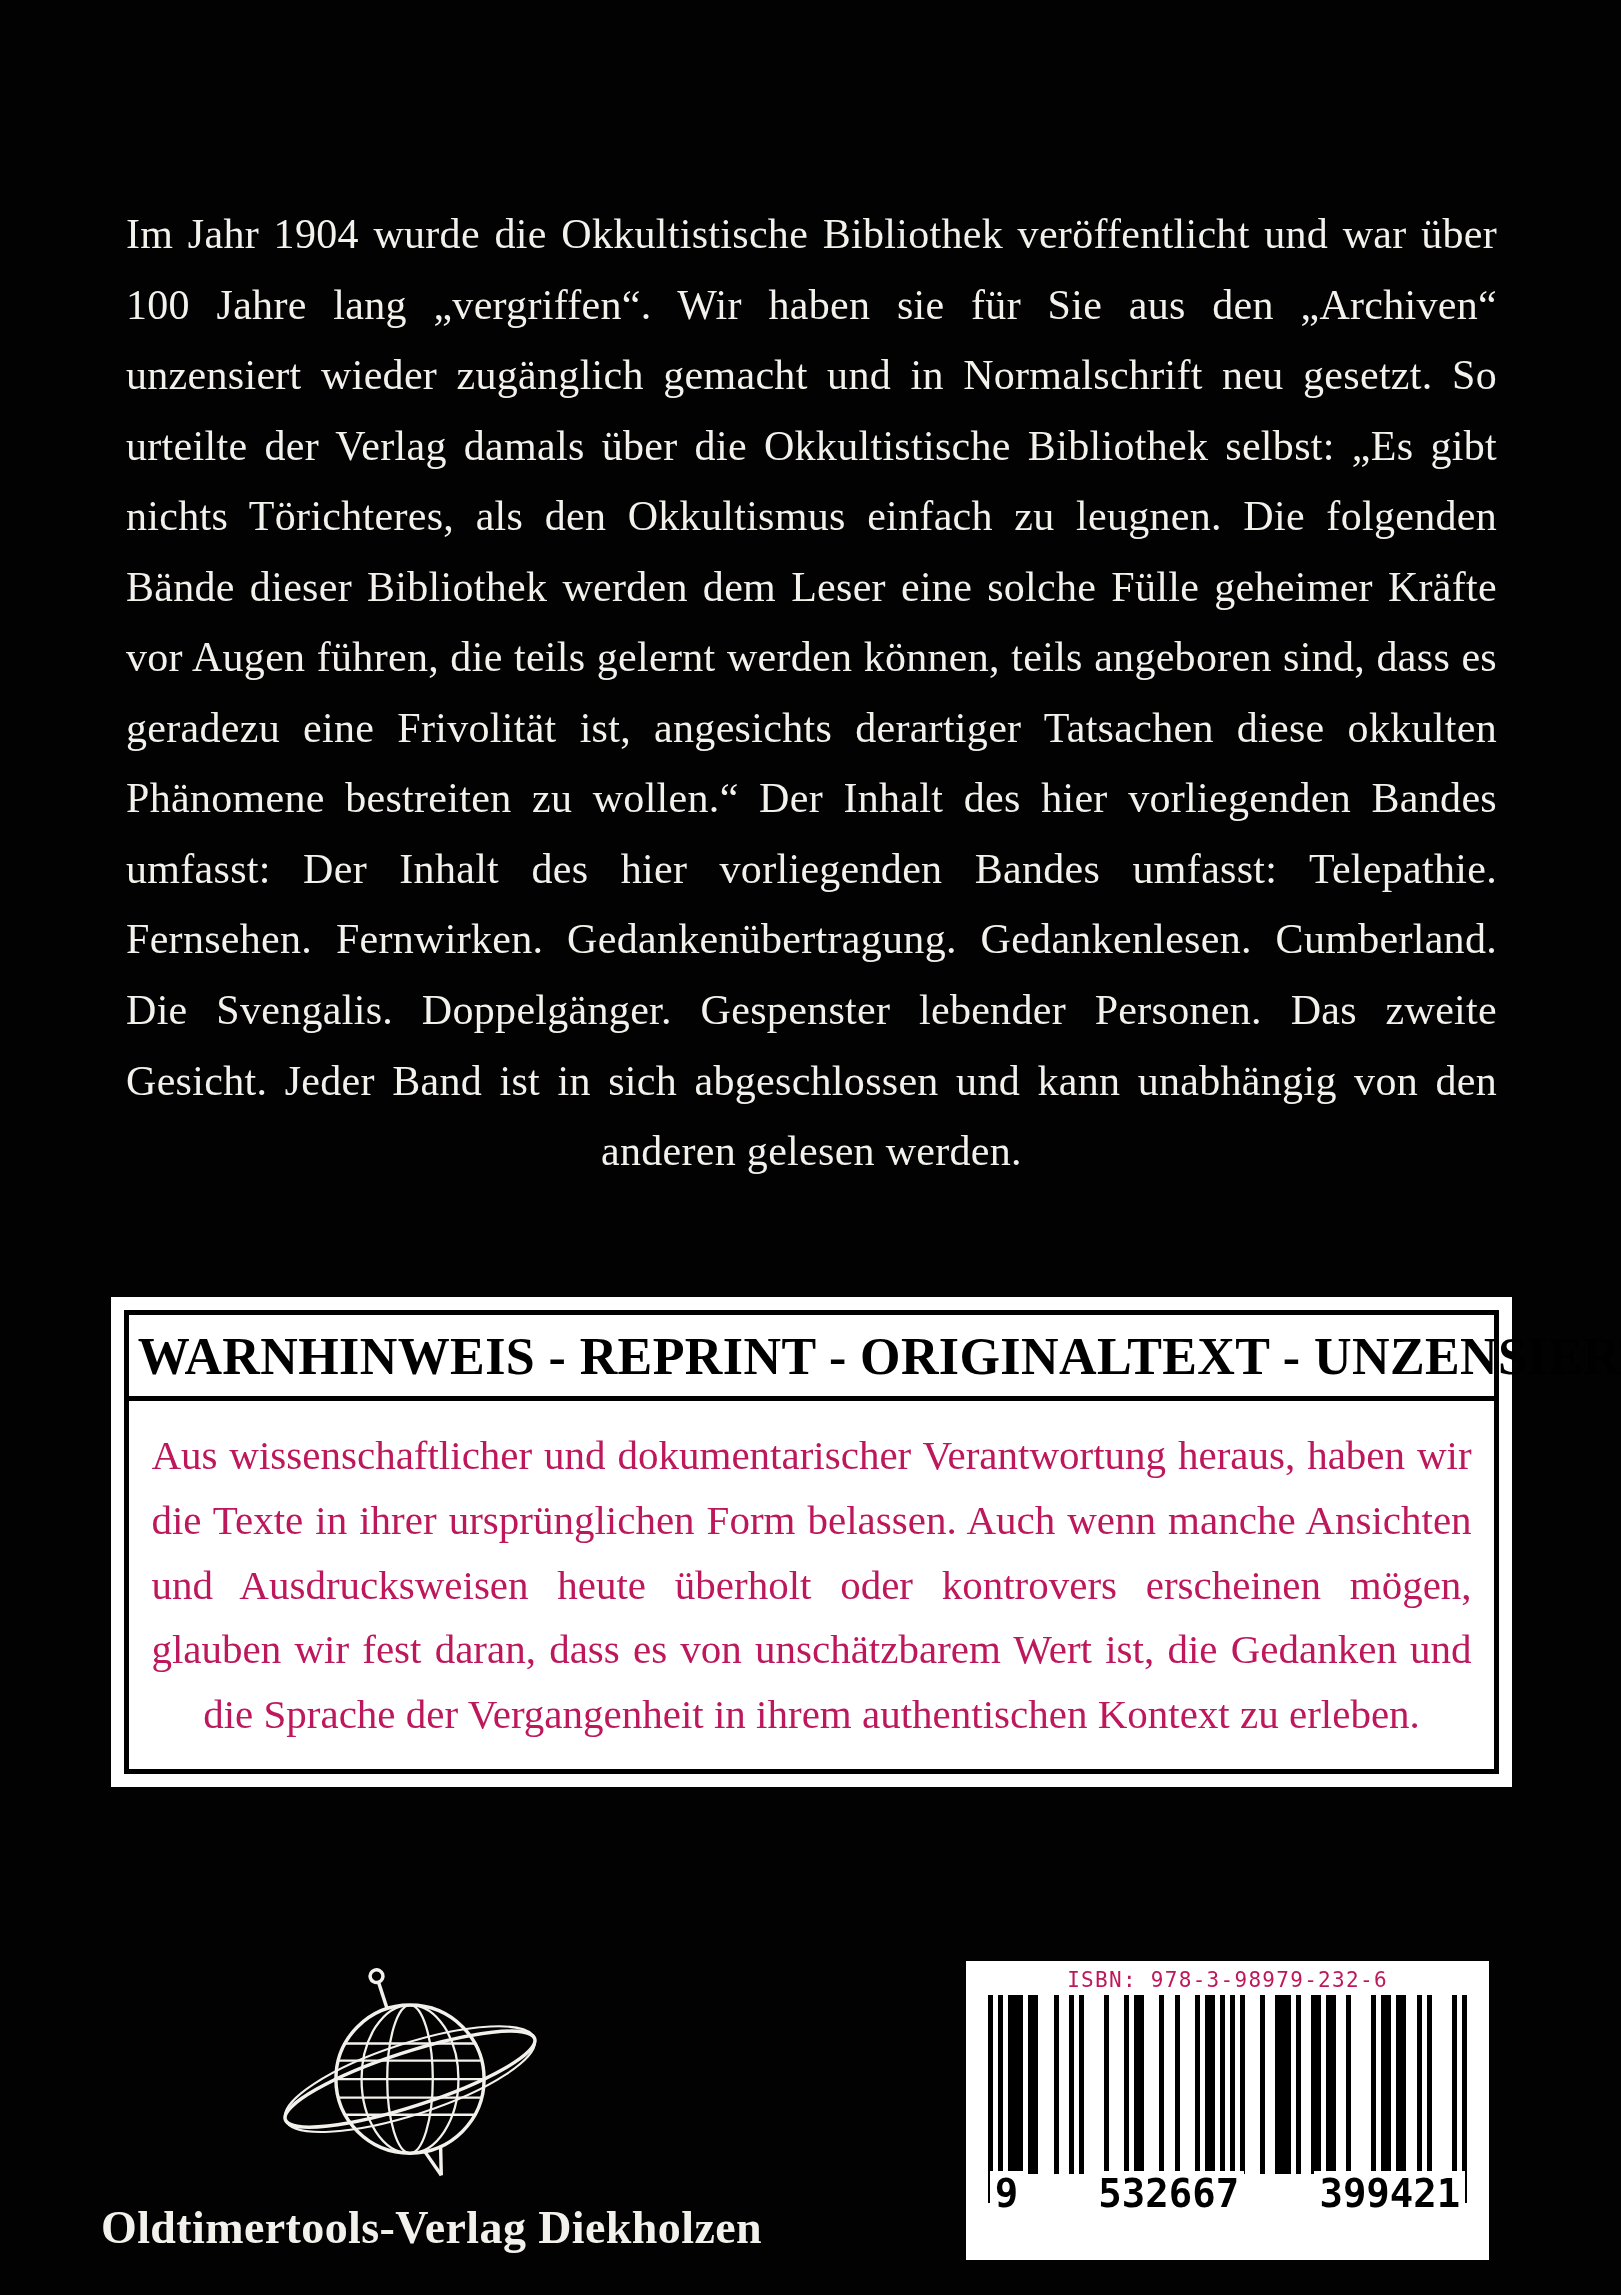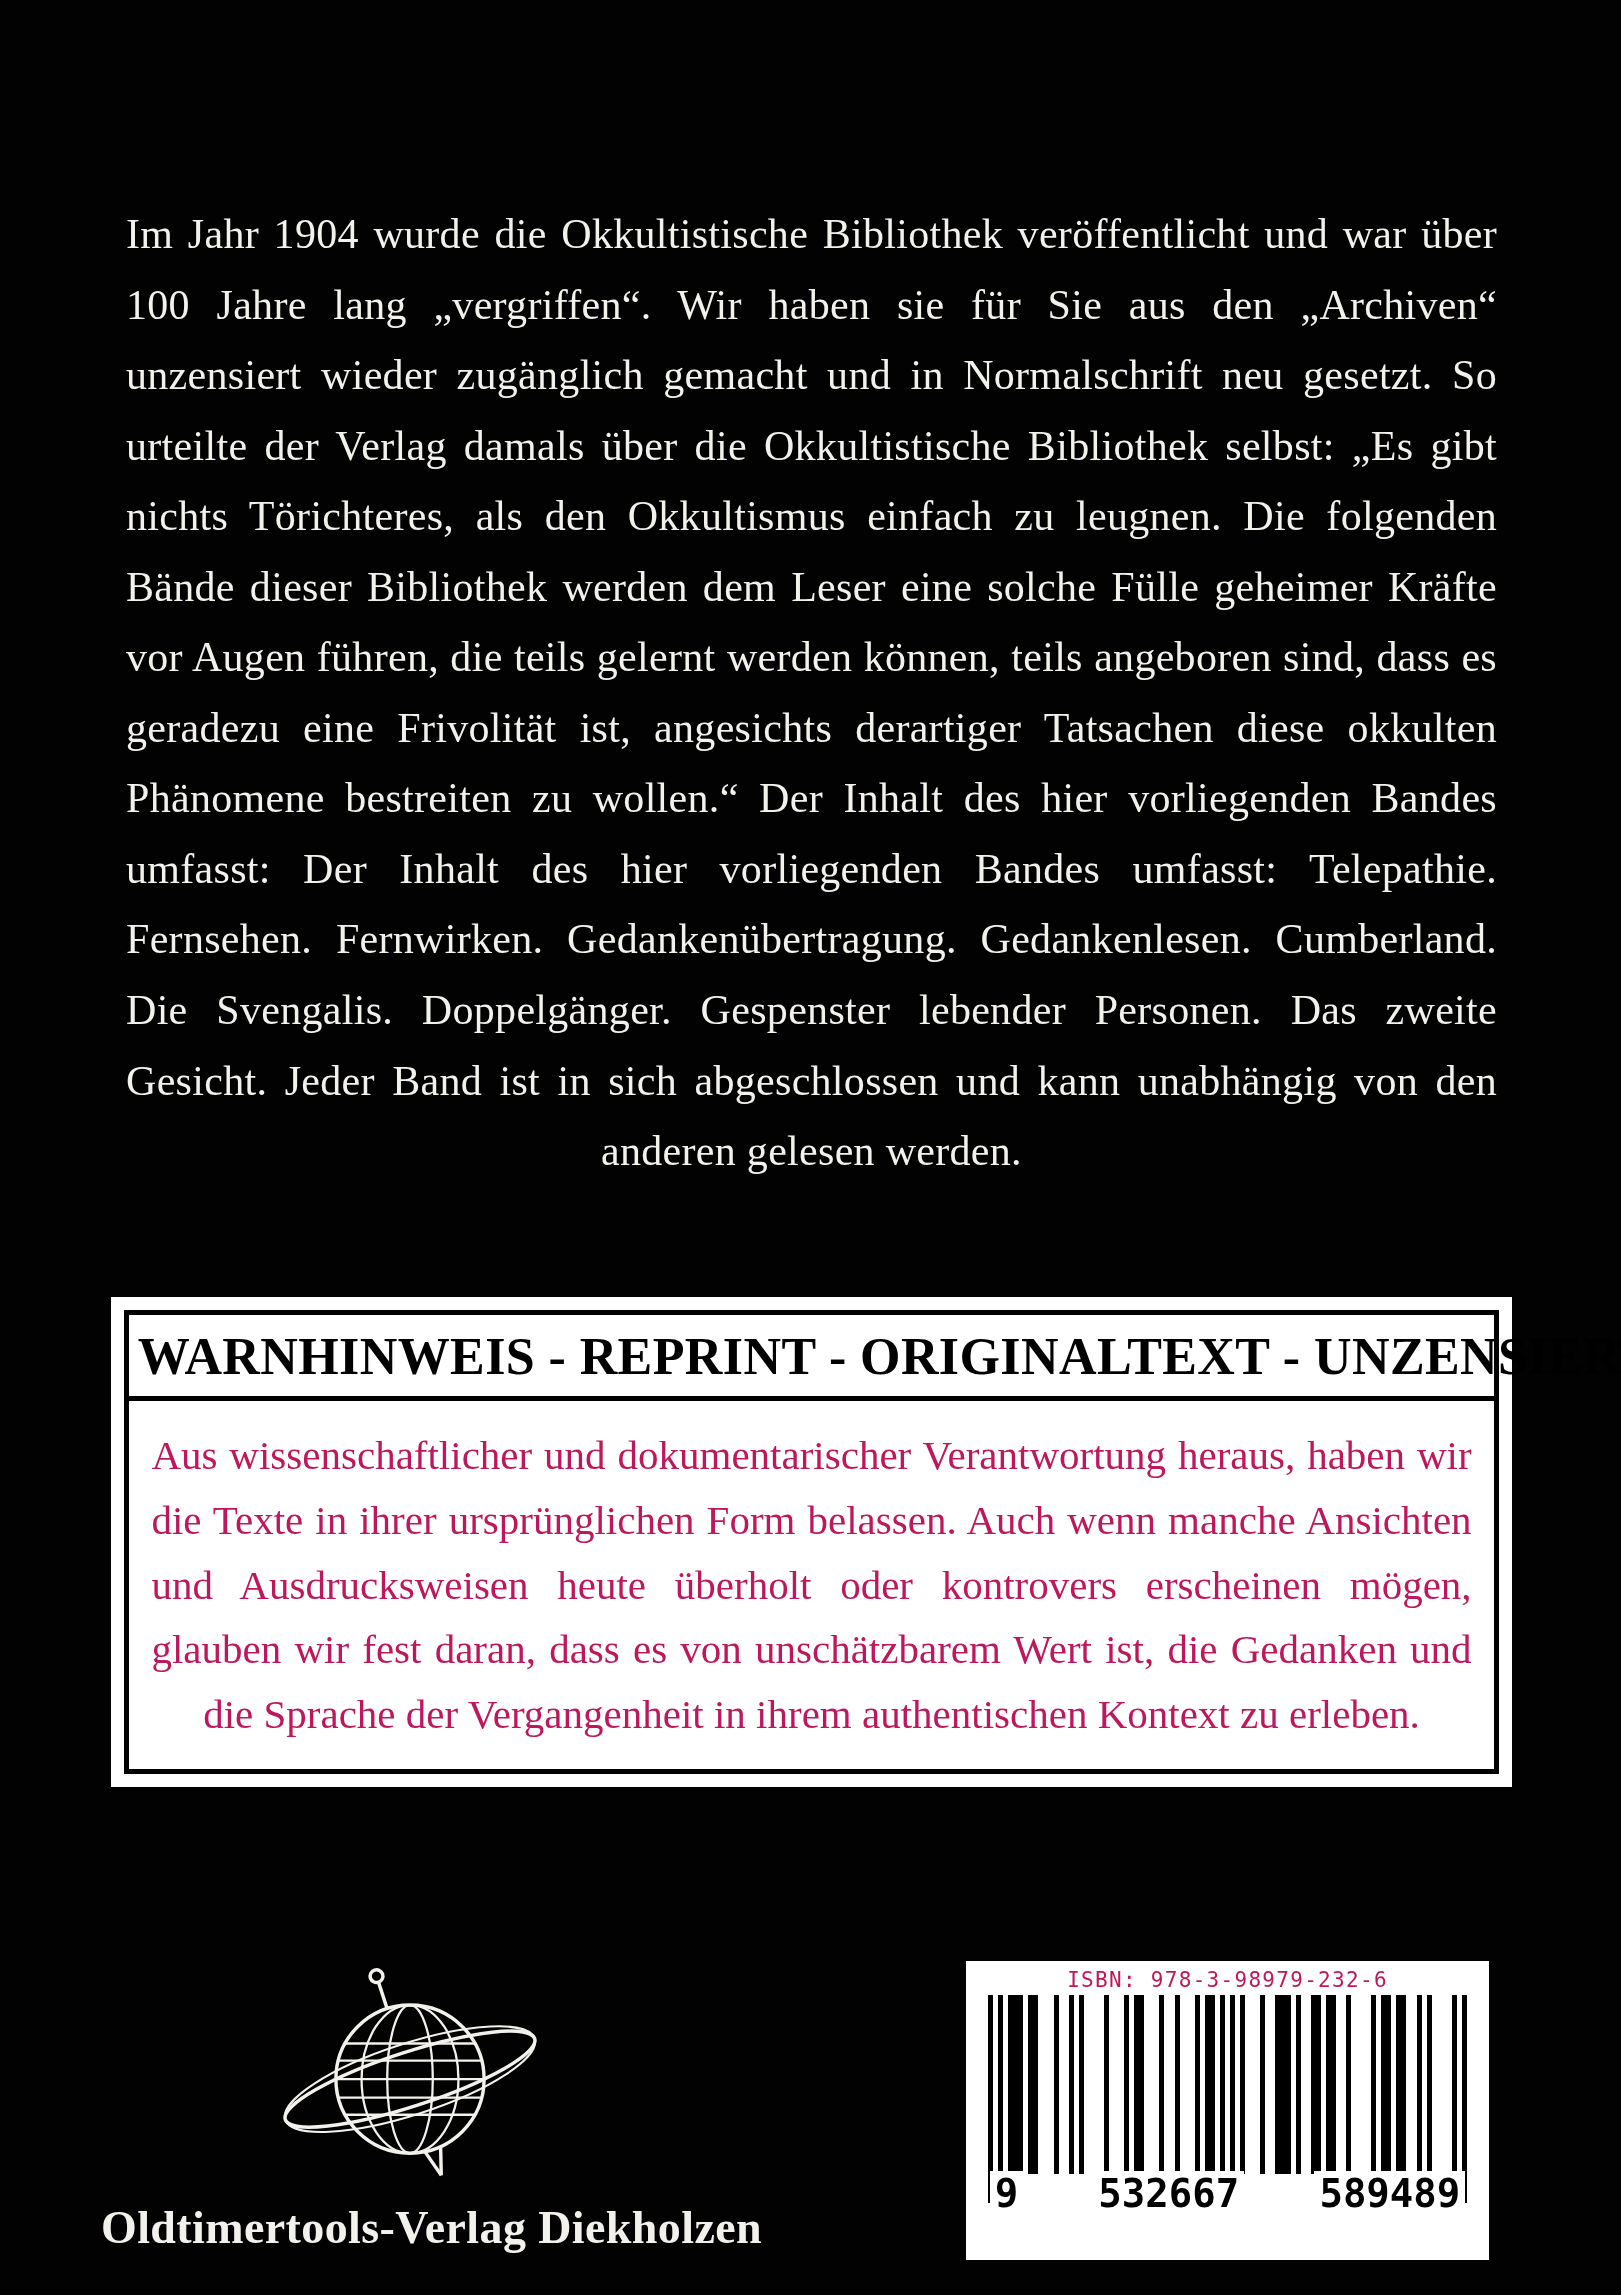--- a/index.html
+++ b/index.html
@@ -192,18 +192,18 @@
         <rect x="81" y="0" width="1" height="43" fill="#000"></rect>
         <rect x="82" y="0" width="1" height="43" fill="#000"></rect>
         <rect x="85" y="0" width="1" height="43" fill="#000"></rect>
         <rect x="87" y="0" width="1" height="43" fill="#000"></rect>
         <rect x="92" y="0" width="1" height="50" fill="#000"></rect>
         <rect x="94" y="0" width="1" height="50" fill="#000"></rect>
       </svg>
     <div class="ean-digits">
       <span>9</span>
       <span>532667</span>
-      <span>589489</span>
+      <span>399421</span>
     </div>
   </div>
 
 </div>
 
 
 </body></html>

